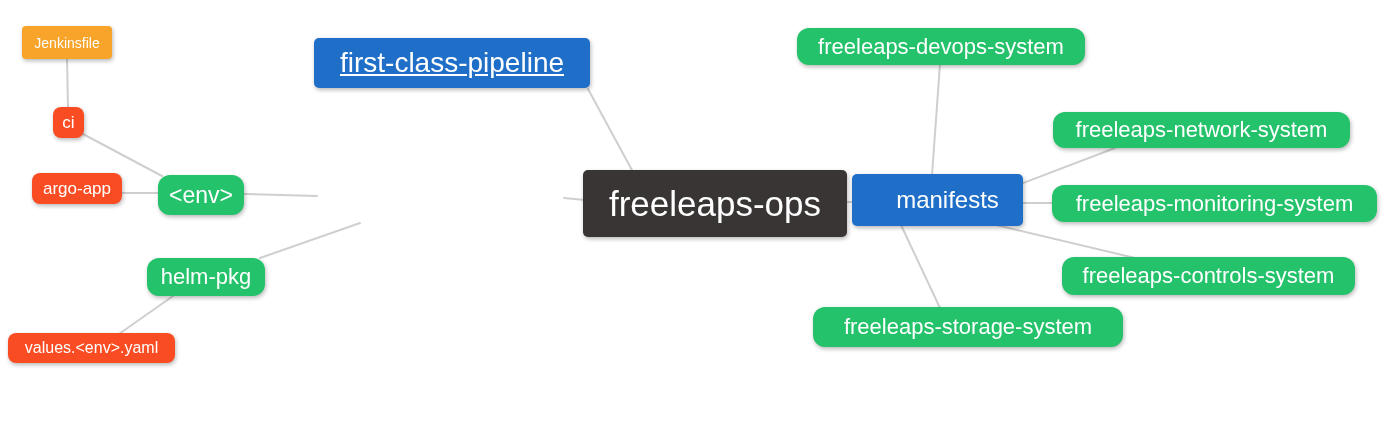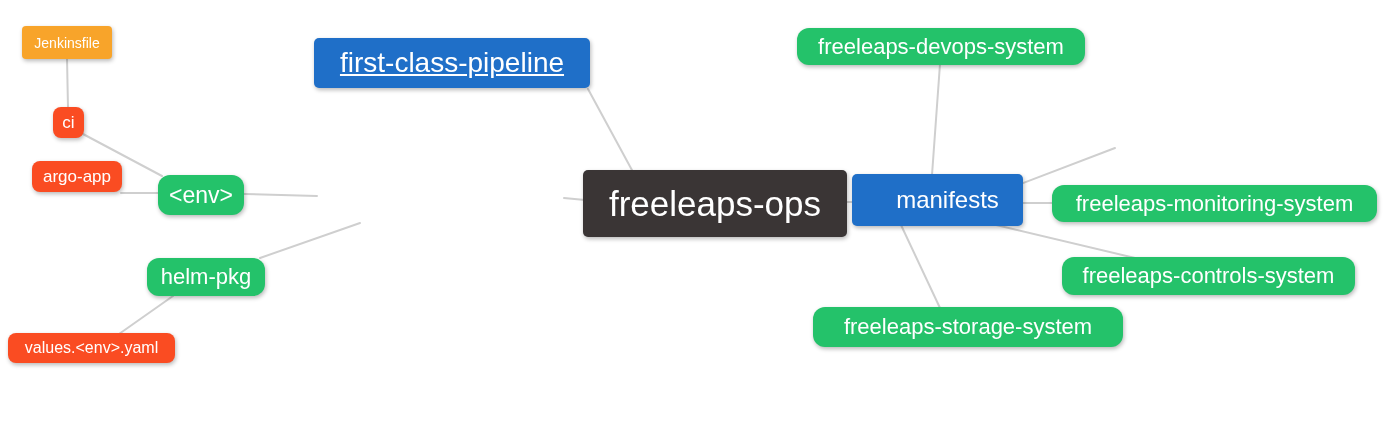--- a/index.html
+++ b/index.html
@@ -80,28 +80,29 @@
 
 
   <div class="node lv-1" style="left:852px; top:174px; width:171px; height:52px; font-size:24px;padding-left:20px;">manifests</div>
 
   <div class="node lv-2" style="left:147px; top:258px; width:118px; height:38px; font-size:22px;">helm-pkg</div>
 
   <div class="node lv-2" style="left:158px; top:175px; width:86px; height:40px; font-size:23px;">&lt;env&gt;</div>
 
   <div class="node lv-2" style="left:797px; top:28px; width:288px; height:37px; font-size:22px;">freeleaps-devops-system</div>
 
+  <div class="node lv-2" style="left:1053px; top:112px; width:297px; height:36px; font-size:22px;">freeleaps-network-system</div>
 
   <div class="node lv-2" style="left:1052px; top:185px; width:325px; height:37px; font-size:22px;">freeleaps-monitoring-system</div>
 
   <div class="node lv-2" style="left:1062px; top:257px; width:293px; height:38px; font-size:22px;">freeleaps-controls-system</div>
 
   <div class="node lv-2" style="left:813px; top:307px; width:310px; height:40px; font-size:22px;">freeleaps-storage-system</div>
 
   <div class="node lv-3" style="left:53px; top:107px; width:31px; height:31px; font-size:17px;">ci</div>
 
-  <div class="node lv-3" style="left:32px; top:161px; width:90px; height:31px; font-size:17px;">argo-app</div>
+  <div class="node lv-3" style="left:32px; top:173px; width:90px; height:31px; font-size:17px;">argo-app</div>
 
   <div class="node lv-4" style="left:22px; top:26px; width:90px; height:33px; font-size:14px;">Jenkinsfile</div>
 
   <div class="node lv-3" style="left:8px; top:333px; width:167px; height:30px; font-size:16px;">values.&lt;env&gt;.yaml</div>
 
 </div>
 
 </body></html>

